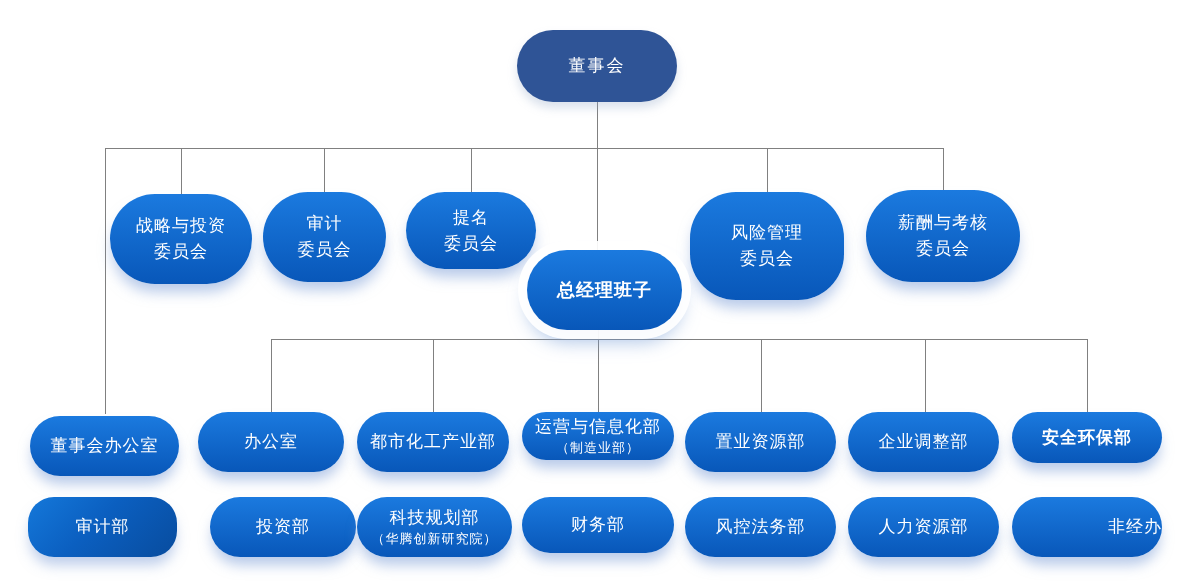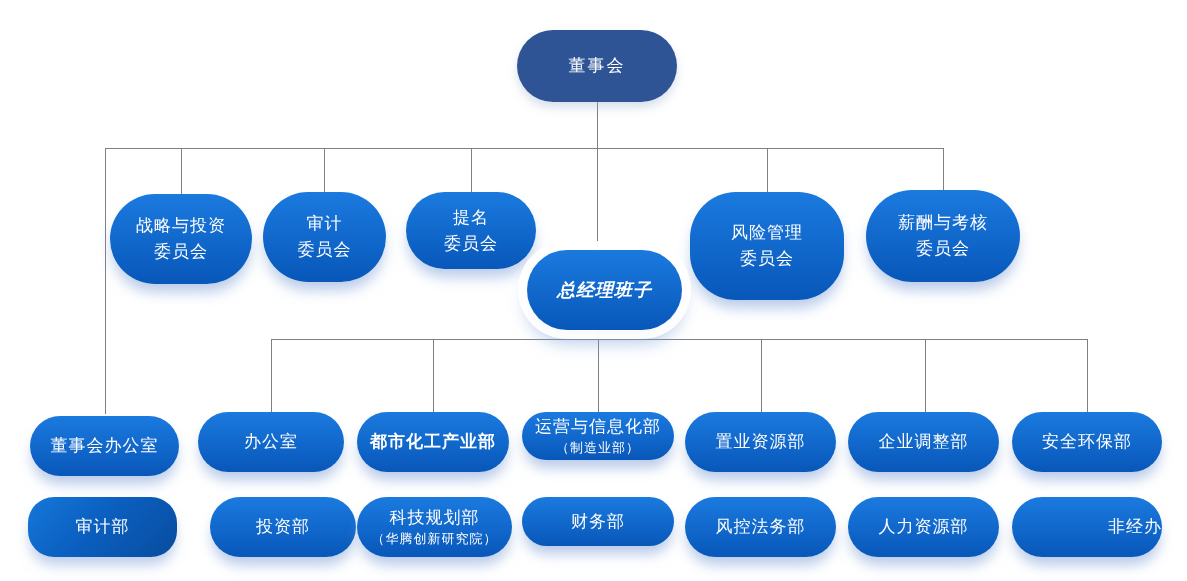--- a/index.html
+++ b/index.html
@@ -40,21 +40,21 @@
   }
   .committee{
     background:linear-gradient(180deg,var(--node-top) 0%,var(--node-bottom) 100%);
     border-radius:46px;
     box-shadow:0 10px 14px -2px rgba(125,158,215,0.55);
   }
   .gm{
     background:linear-gradient(180deg,var(--node-top) 0%,var(--node-bottom) 100%);
     border-radius:40px;
     box-shadow:0 0 0 9px rgba(255,255,255,0.92),0 12px 18px rgba(120,158,215,0.6);
-    font-weight:bold;z-index:3;font-style:italic;
+    font-weight:bold;z-index:3;
   }
   .gm .l1{font-size:18px;}
   .dept{
     background:linear-gradient(180deg,var(--node-top) 0%,var(--node-bottom) 100%);
     border-radius:30px;
     box-shadow:0 10px 13px -2px rgba(125,158,215,0.55);
   }
   .dept-audit{
     background:linear-gradient(135deg,var(--audit-start) 0%,#0B5FC0 45%,var(--audit-end) 100%);
     border-radius:26px;
@@ -112,48 +112,48 @@
   <div class="node gm" style="left:527px;top:250px;width:155px;height:80px;">
     <span class="l1">总经理班子</span>
   </div>
 
   <div class="node dept" style="left:30px;top:416px;width:149px;height:60px;">
     <span class="l1">董事会办公室</span>
   </div>
   <div class="node dept" style="left:198px;top:412px;width:146px;height:60px;">
     <span class="l1">办公室</span>
   </div>
-  <div class="node dept" style="left:357px;top:412px;width:152px;height:60px;font-weight:bold;">
+  <div class="node dept" style="left:357px;top:412px;width:152px;height:60px;">
     <span class="l1">都市化工产业部</span>
   </div>
   <div class="node dept" style="left:522px;top:412px;width:152px;height:48px;">
     <span class="l1" style="line-height:22px">运营与信息化部</span>
     <span class="sub">（制造业部）</span>
   </div>
   <div class="node dept" style="left:685px;top:412px;width:151px;height:60px;">
     <span class="l1">置业资源部</span>
   </div>
   <div class="node dept" style="left:848px;top:412px;width:151px;height:60px;">
     <span class="l1">企业调整部</span>
   </div>
-  <div class="node dept" style="left:1012px;top:412px;width:150px;height:60px;">
+  <div class="node dept" style="left:1012px;top:412px;width:150px;height:51px;font-weight:bold;">
     <span class="l1">安全环保部</span>
   </div>
 
   <div class="node dept-audit" style="left:28px;top:497px;width:149px;height:60px;">
     <span class="l1">审计部</span>
   </div>
   <div class="node dept" style="left:210px;top:497px;width:146px;height:60px;">
     <span class="l1">投资部</span>
   </div>
   <div class="node dept" style="left:357px;top:497px;width:155px;height:60px;">
     <span class="l1" style="line-height:22px">科技规划部</span>
     <span class="sub">（华腾创新研究院）</span>
   </div>
-  <div class="node dept" style="left:522px;top:497px;width:152px;height:49px;">
+  <div class="node dept" style="left:522px;top:497px;width:152px;height:56px;">
     <span class="l1">财务部</span>
   </div>
   <div class="node dept" style="left:685px;top:497px;width:151px;height:60px;">
     <span class="l1">风控法务部</span>
   </div>
   <div class="node dept" style="left:848px;top:497px;width:151px;height:60px;">
     <span class="l1">人力资源部</span>
   </div>
   <div class="node dept" style="left:1012px;top:497px;width:150px;height:60px;align-items:flex-end;">
     <span class="l1">非经办</span>

